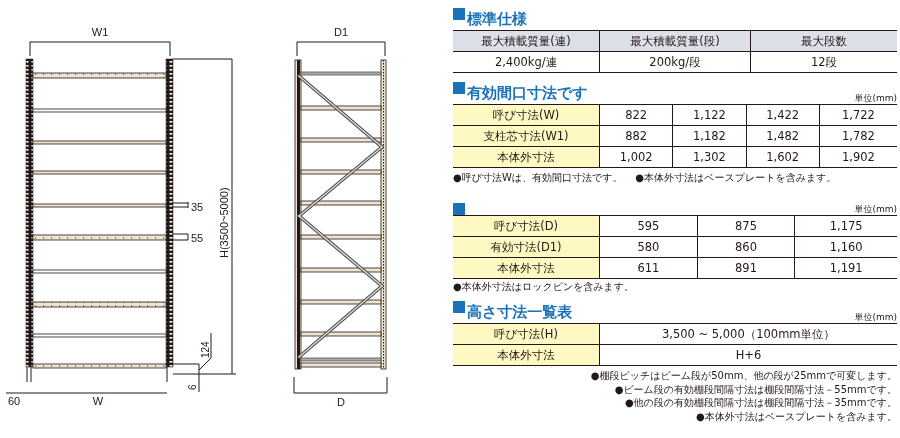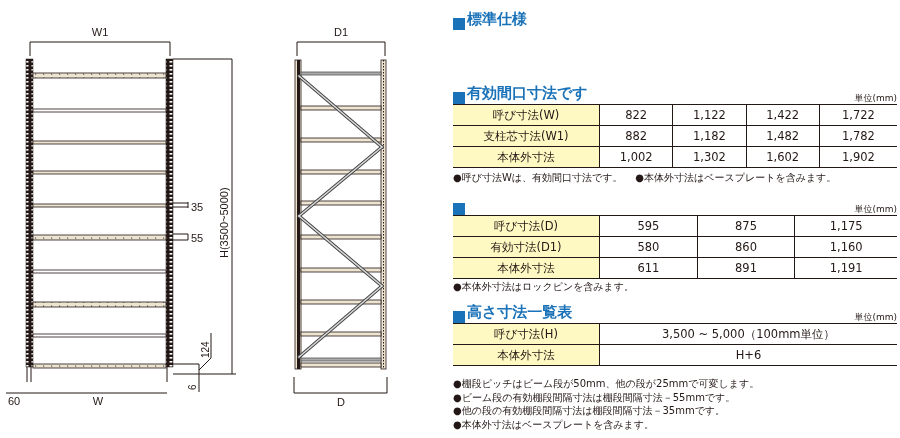--- a/index.html
+++ b/index.html
@@ -2,21 +2,21 @@
 <html><head>
 <meta charset="utf-8">
 <style>
   html, body { margin: 0; padding: 0; background: #ffffff; }
   body { width: 900px; height: 438px; position: relative; overflow: hidden;
          font-family: "DejaVu Sans", "Liberation Sans", sans-serif; color: #231815; }
   .diagram { position: absolute; left: 0; top: 0; width: 440px; height: 438px; }
   .spec { position: absolute; left: 453px; top: 0; width: 444px; }
   .sec-title { font-size: 15px; font-weight: bold; color: #1a72b8; height: 22px; line-height: 22px;
                display: flex; align-items: flex-end; justify-content: space-between; }
-  .sec-title .t { display: flex; align-items: flex-end; font-family: Liberation Serif, serif; }
+  .sec-title .t { display: flex; align-items: flex-start; font-family: Liberation Serif, serif; }
   .sec-title .sq { display: inline-block; width: 12px; height: 12px; background: #1a72b8; margin-right: 2px; }
   .unit { font-size: 9px; font-weight: normal; color: #231815; line-height: 12px; }
   table { border-collapse: collapse; width: 100%; font-size: 11.5px; }
   td { border-top: 1px solid #231815; border-bottom: 1px solid #231815; text-align: center;
        height: 20px; padding: 0; }
   td + td { border-left: 1px solid #231815; }
   td.h { background: #fef9c3; }
   tr.hdr td { background: #dde0e9; }
   .note { font-size: 10px; line-height: 13.5px; white-space: nowrap; }
   #s1 { top: 8px; }
@@ -138,20 +138,34 @@
 
 <div class="spec">
 
   <div class="blk" id="s1">
     <div class="sec-title">
       <span class="t">
           <span class="sq"></span>
           <span>標準仕様</span>
         </span>
     </div>
+    <table>
+      <tbody>
+          <tr class="hdr">
+        <td style="width:33%">最大積載質量(連)</td>
+        <td style="width:34%">最大積載質量(段)</td>
+        <td>最大段数</td>
+      </tr>
+      <tr>
+        <td>2,400kg/連</td>
+        <td>200kg/段</td>
+        <td>12段</td>
+      </tr>
+    </tbody>
+      </table>
   </div>
 
   <div class="blk" id="s2">
     <div class="sec-title">
       <span class="t">
           <span class="sq"></span>
           <span>有効間口寸法です</span>
         </span>
       <span class="unit">単位(mm)</span>
     </div>
@@ -232,21 +246,21 @@
           <tr>
         <td class="h" style="width:33%">呼び寸法(H)</td>
         <td>3,500 ~ 5,000（100mm単位）</td>
       </tr>
       <tr>
         <td class="h">本体外寸法</td>
         <td>H+6</td>
       </tr>
     </tbody>
       </table>
-    <div class="note" style="margin-top:11px;">
+    <div class="note" style="margin-top:3px;text-align:right;">
       <div>●棚段ピッチはビーム段が50mm、他の段が25mmで可変します。</div>
       <div>●ビーム段の有効棚段間隔寸法は棚段間隔寸法－55mmです。</div>
       <div>●他の段の有効棚段間隔寸法は棚段間隔寸法－35mmです。</div>
       <div>●本体外寸法はベースプレートを含みます。</div>
     </div>
   </div>
 
 </div>
 
 </body></html>

